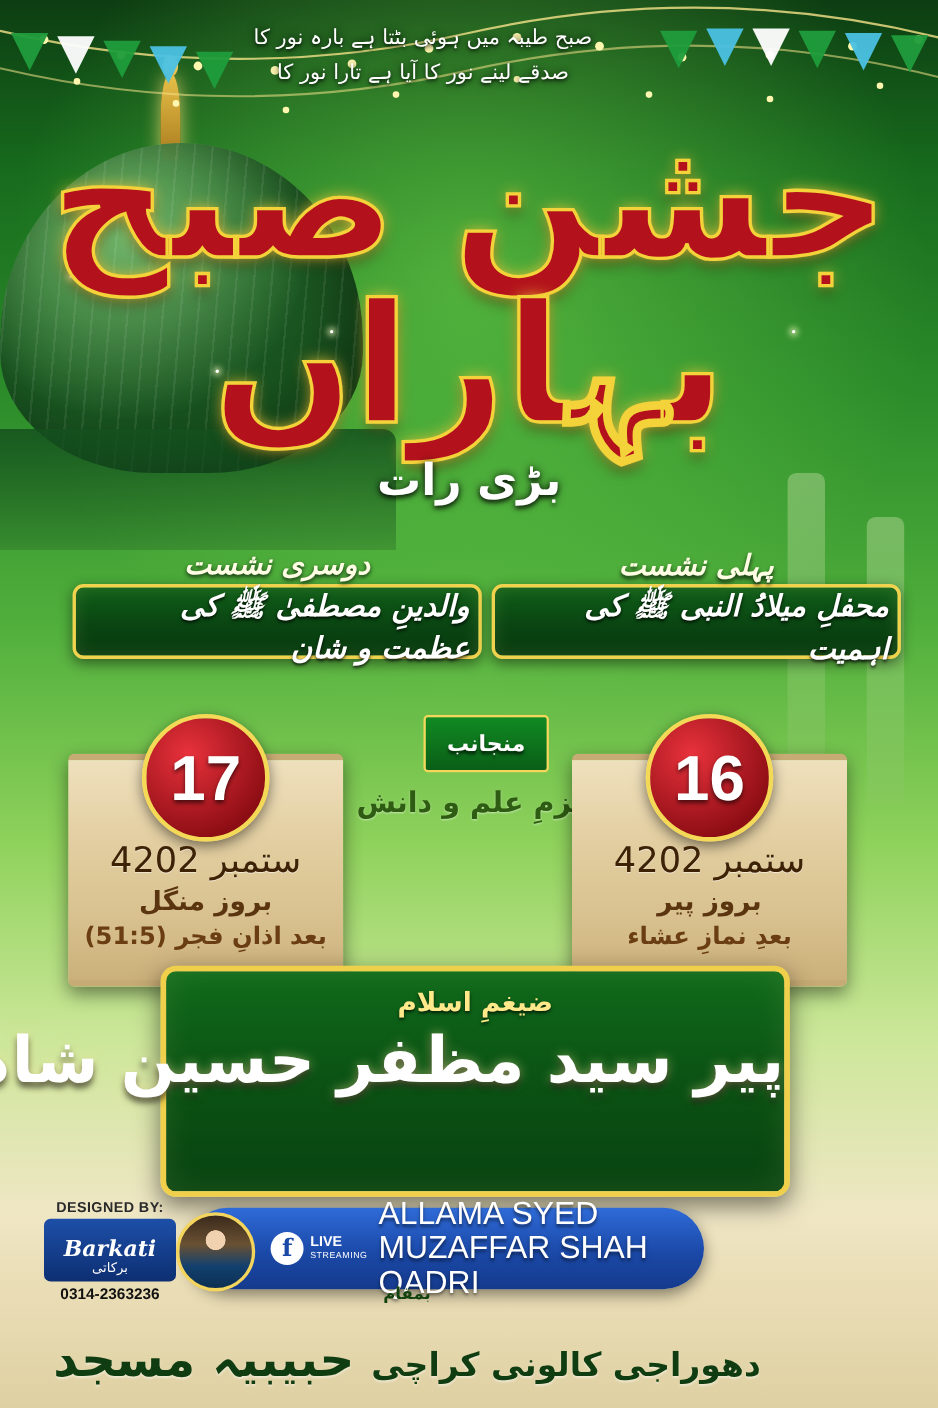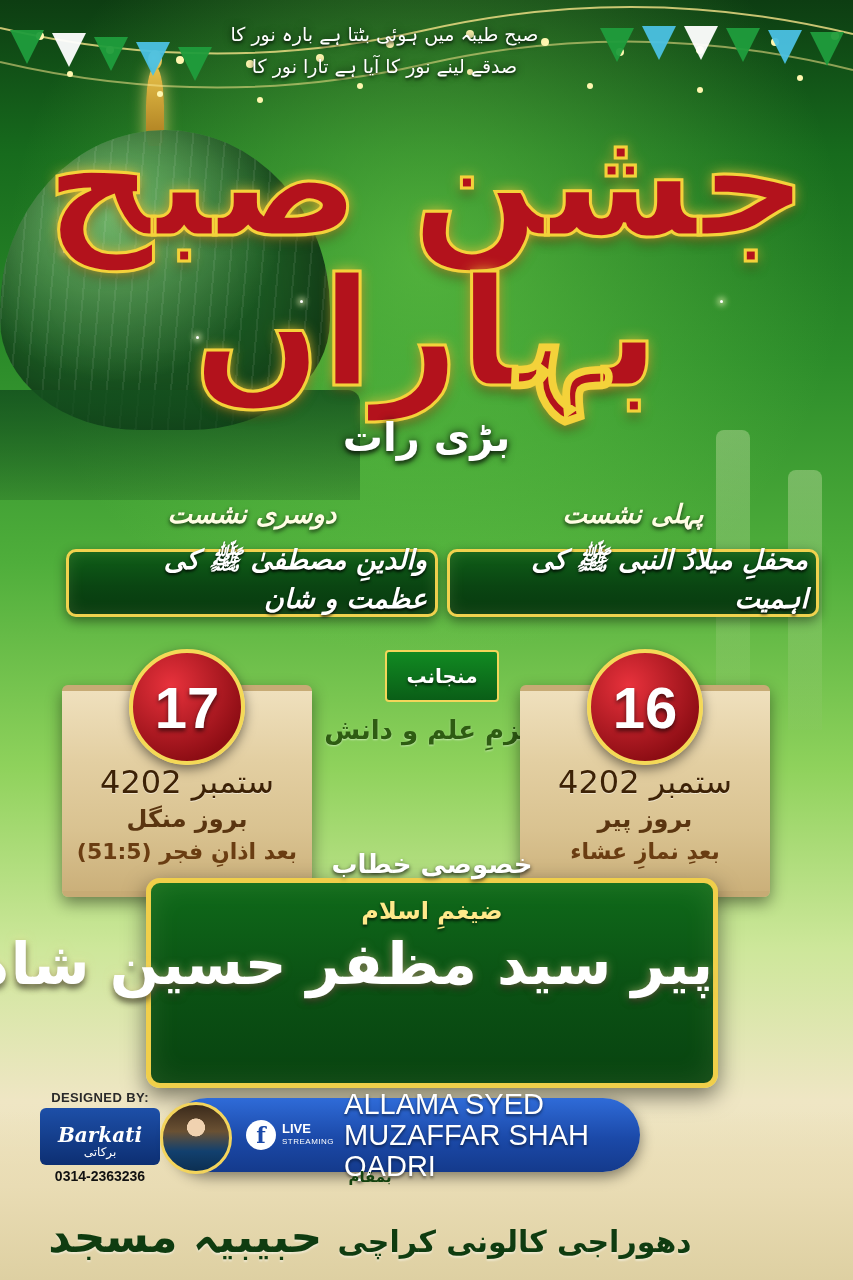--- a/index.html
+++ b/index.html
@@ -186,28 +186,28 @@
     width: 100%;
     text-align: center;
     font-family: "DejaVu Sans", sans-serif;
     direction: rtl;
     font-size: 26px;
     font-weight: bold;
     color: #fffde4;
     text-shadow: 0 2px 4px rgba(0,0,0,0.75);
   }
   .session-box {
-    margin-top: 44px;
+    margin-top: 26px;
     height: 62px;
     border-radius: 10px;
     border: 3px solid #f1d24e;
     background: linear-gradient(180deg, #0f5e18 0%, #0a4512 55%, #083a0f 100%);
     box-shadow: 0 4px 12px rgba(0,0,0,0.45), inset 0 0 16px rgba(255,255,160,0.12);
     display: flex;
-    align-items: flex-end;
+    align-items: flex-start;
     justify-content: center;
   }
   .session-text {
     font-family: "DejaVu Sans", sans-serif;
     direction: rtl;
     font-size: 27px;
     font-weight: bold;
     color: #ffffff;
     text-shadow: 0 2px 3px rgba(0,0,0,0.8);
     padding: 0 8px;
@@ -608,21 +608,20 @@
       <div class="badge">16</div>
       <div class="scroll-body">
         <div class="scroll-date urdu">ستمبر 2024</div>
         <div class="scroll-day urdu">بروز پیر</div>
         <div class="scroll-time urdu">بعدِ نمازِ عشاء</div>
       </div>
     </div>
   </div>
 
   <div class="speaker-panel">
-    <div class="speaker-kicker urdu">خصوصی خطاب</div>
     <div class="speaker-title urdu">ضیغمِ اسلام</div>
     <div class="speaker-name urdu">پیر سید مظفر حسین شاہ قادری</div>
   </div>
 
   <div class="bottom-fade"></div>
 
   <div class="designer">
     <div class="designer-label">DESIGNED BY:</div>
     <div class="designer-logo">
       <div class="brand">Barkati</div>

